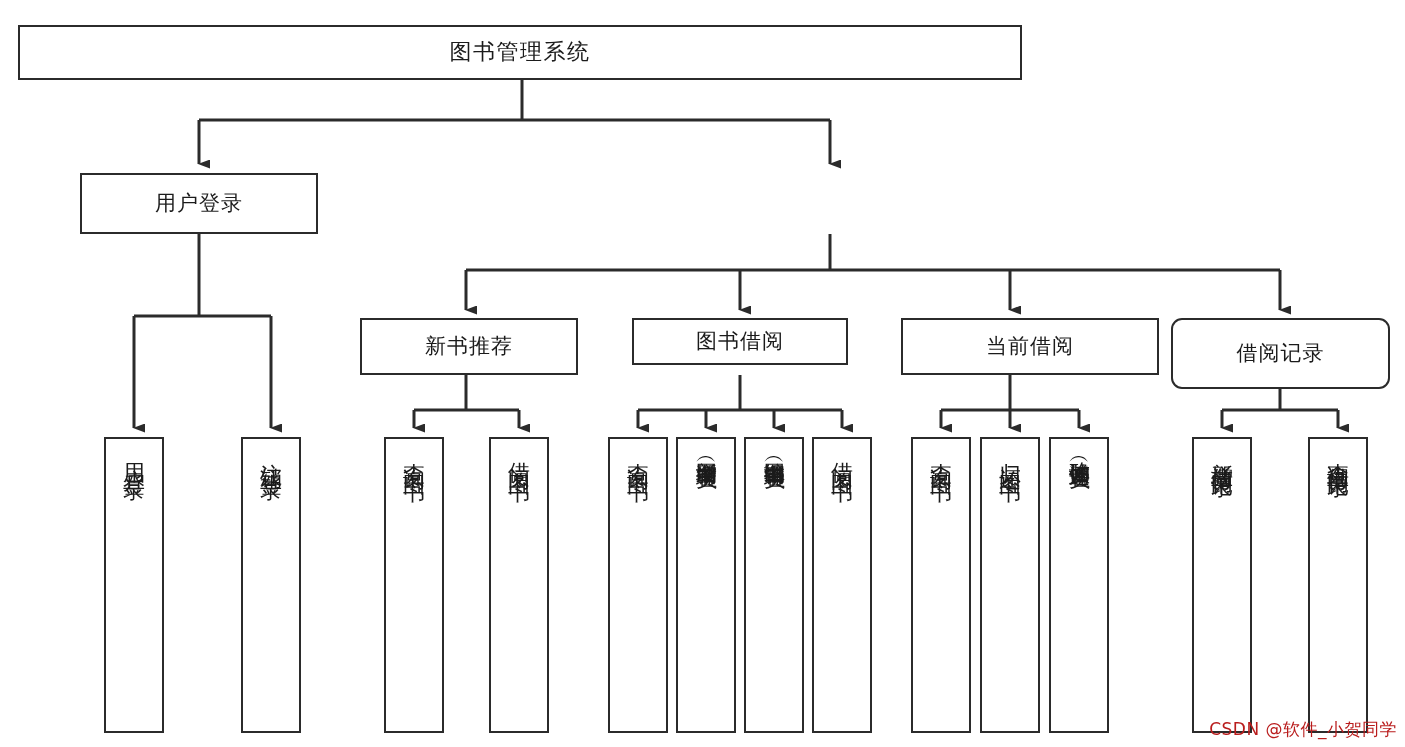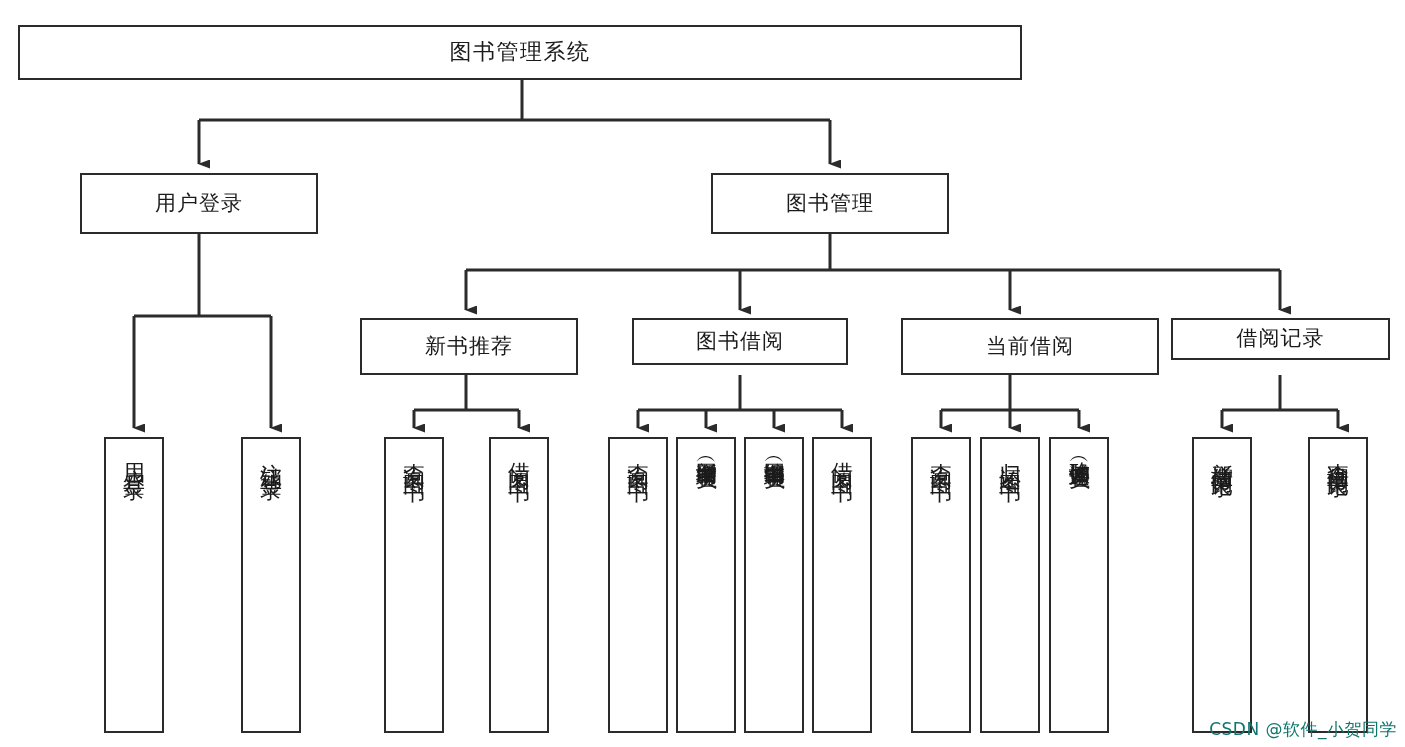--- a/index.html
+++ b/index.html
@@ -56,21 +56,21 @@
     letter-spacing:6px;
     white-space:nowrap;
   }
   .node.vert.tight .lbl{letter-spacing:1px;font-size:21px;}
   .node.vert.mid .lbl{letter-spacing:3px;}
   .watermark{
     position:absolute;
     right:8px;
     bottom:6px;
     font-size:17px;
-    color:#0f766e;
+    color:#b91c1c;
     white-space:nowrap;
     letter-spacing:0.5px;
   }
 </style>
 </head>
 <body>
 
 <div id="stage">
 
   <svg id="wires" viewBox="0 0 1405 747">
@@ -125,34 +125,31 @@
     </g>
   </svg>
 
   <div class="node horiz root" style="left:18px;top:25px;width:1004px;height:55px;">
     <span class="lbl">图书管理系统</span>
   </div>
 
   <div class="node horiz" style="left:80px;top:173px;width:238px;height:61px;">
     <span class="lbl">用户登录</span>
   </div>
-  <div class="node horiz" style="left:711px;top:173px;width:238px;height:61px;">
-    <span class="lbl">图书管理</span>
-  </div>
 
   <div class="node horiz" style="left:360px;top:318px;width:218px;height:57px;">
     <span class="lbl">新书推荐</span>
   </div>
   <div class="node horiz" style="left:632px;top:318px;width:216px;height:47px;">
     <span class="lbl">图书借阅</span>
   </div>
   <div class="node horiz" style="left:901px;top:318px;width:258px;height:57px;">
     <span class="lbl">当前借阅</span>
   </div>
-  <div class="node horiz" style="left:1171px;top:318px;width:219px;height:42px;">
+  <div class="node horiz" style="left:1171px;top:318px;width:219px;height:71px;border-radius:11px;">
     <span class="lbl">借阅记录</span>
   </div>
 
   <div class="node vert" style="left:104px;top:437px;width:60px;height:296px;">
     <span class="lbl">用户登录</span>
   </div>
   <div class="node vert" style="left:241px;top:437px;width:60px;height:296px;">
     <span class="lbl">注销登录</span>
   </div>
 

